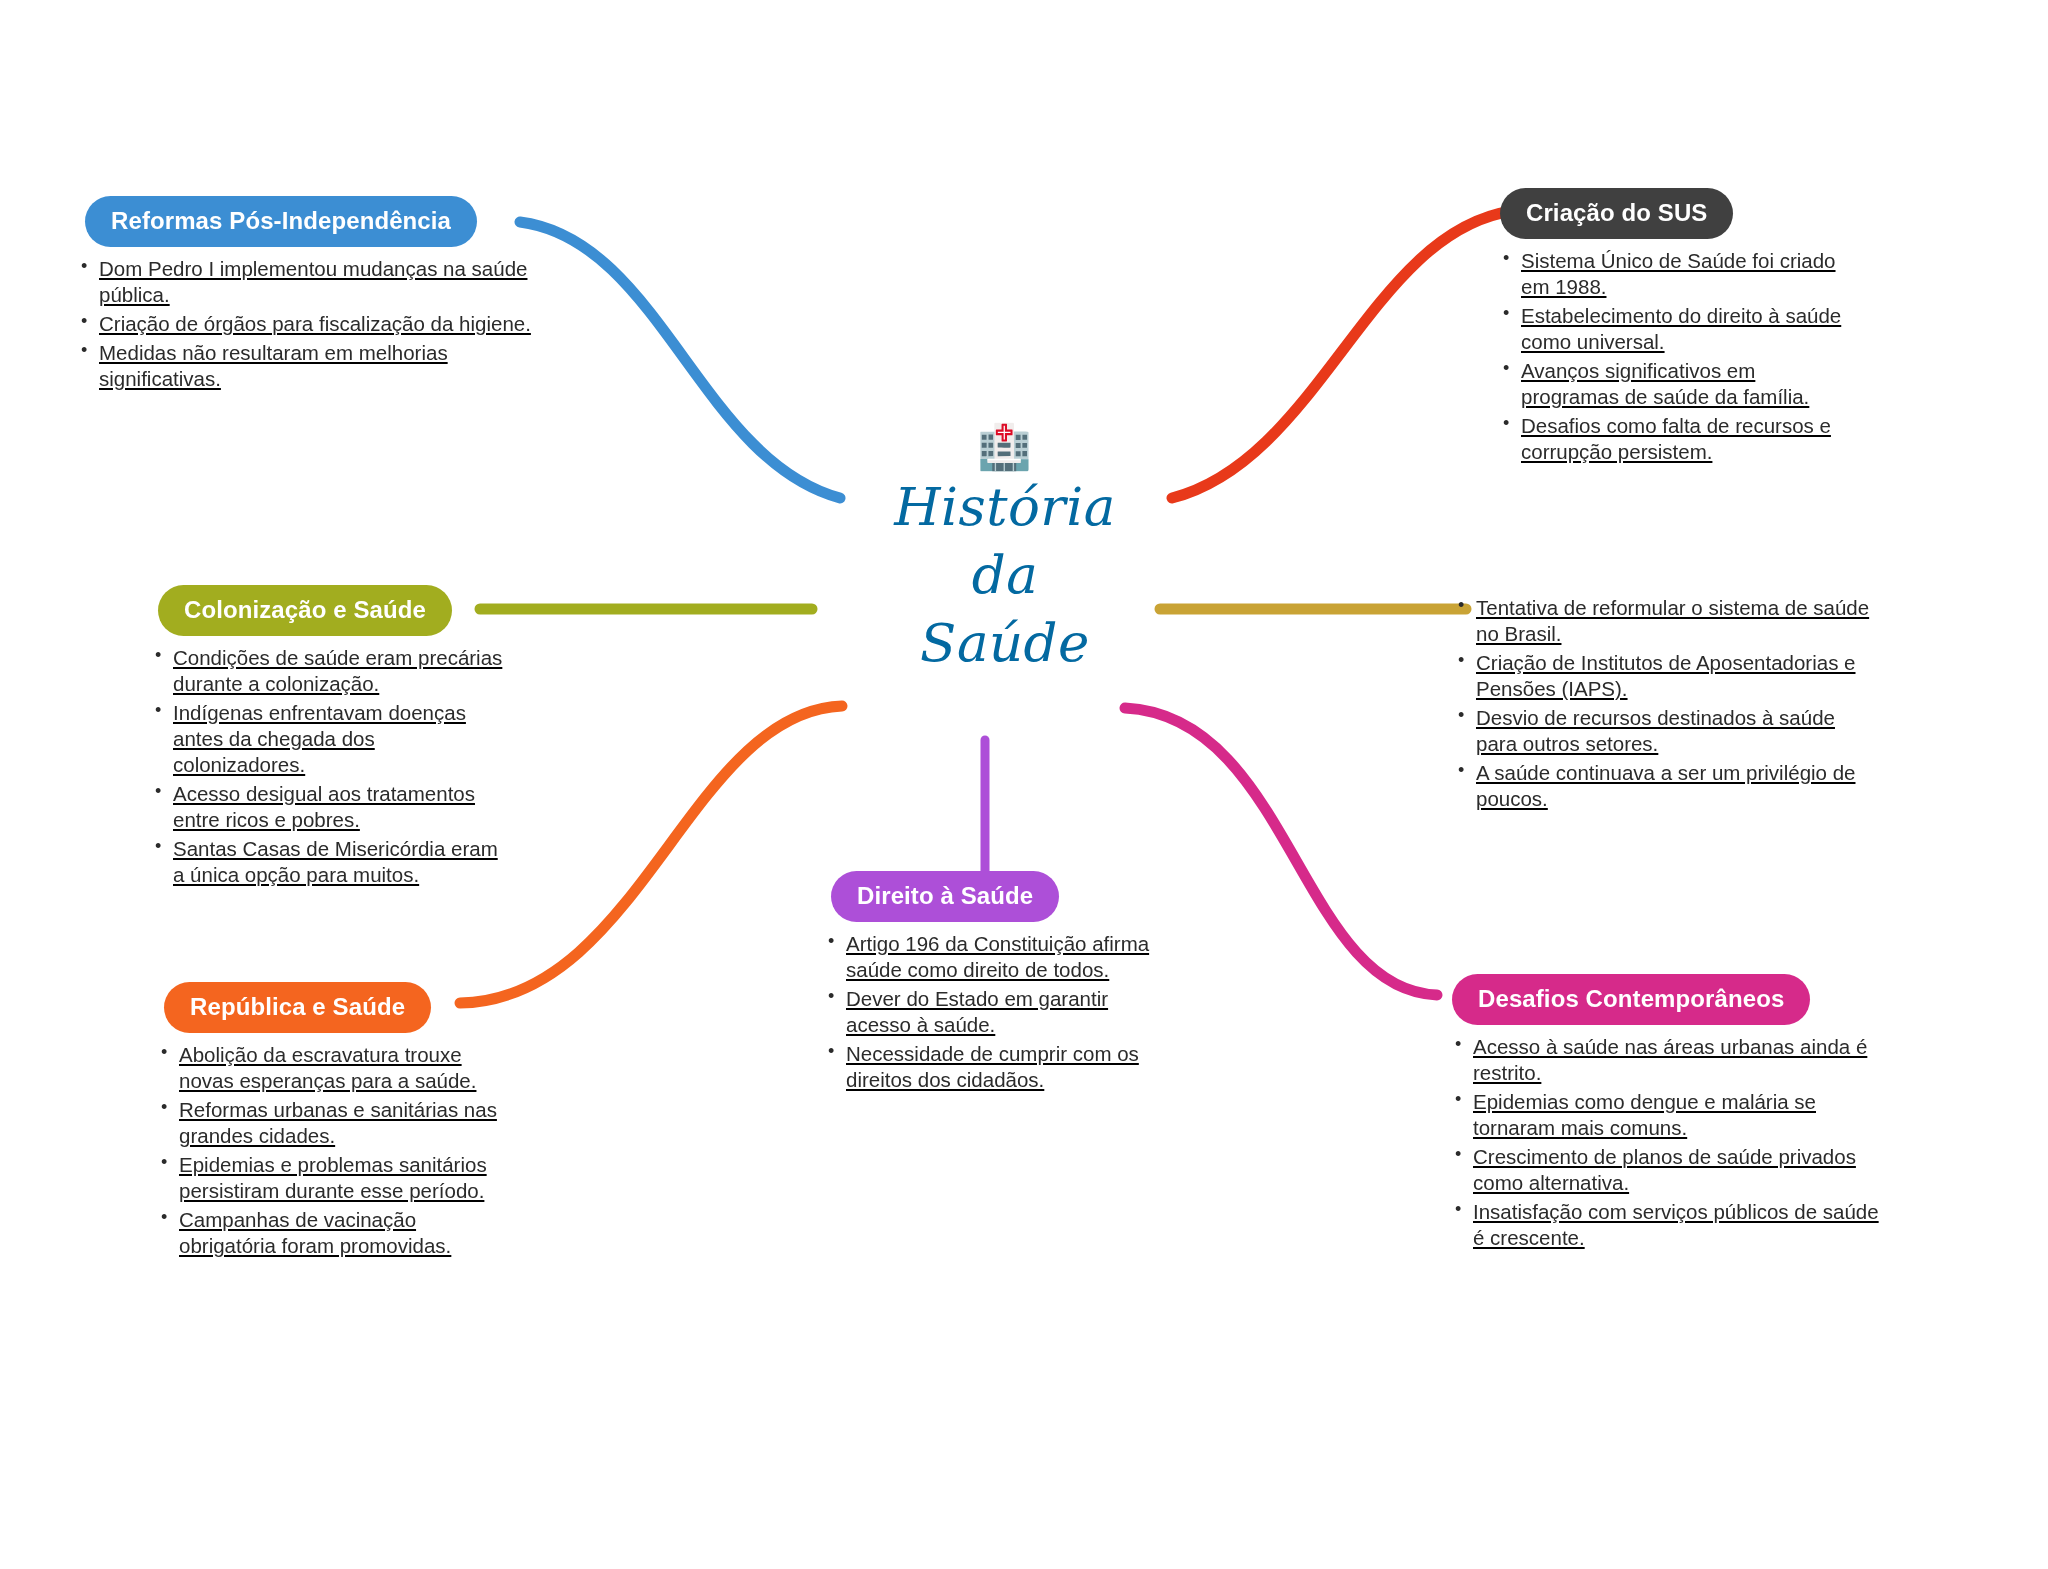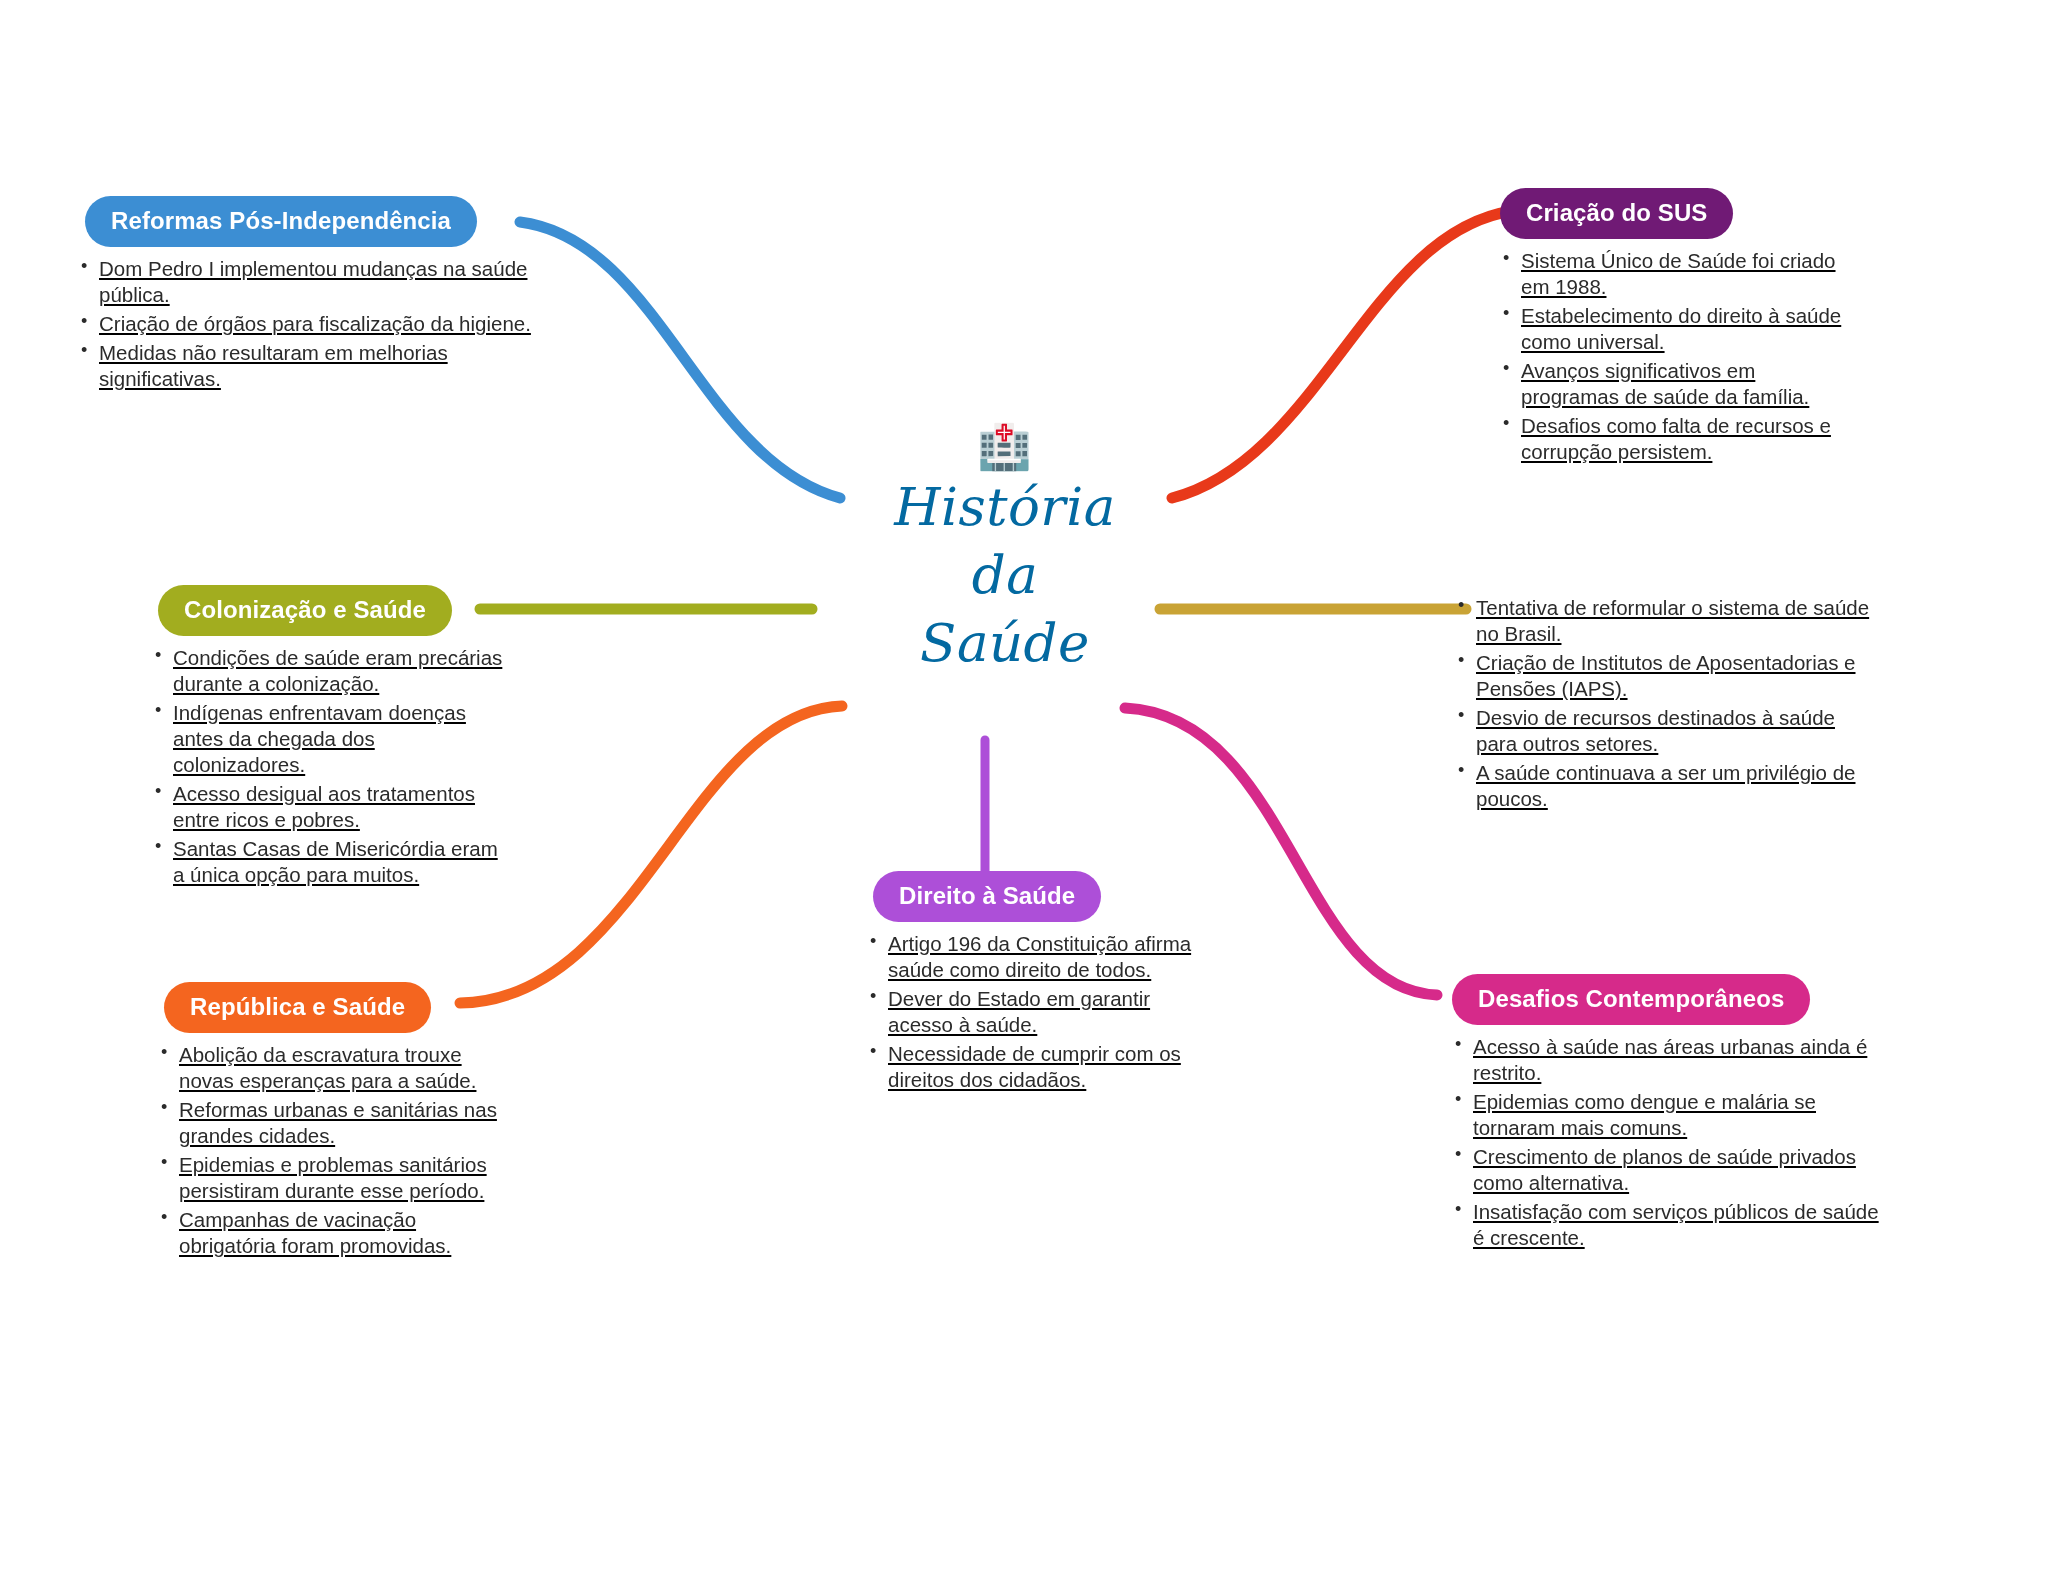--- a/index.html
+++ b/index.html
@@ -91,21 +91,21 @@
     color: #2b2b2b;
   }
 
   
   #branch-reformas        { left: 78px;   top: 196px;  width: 470px; }
   #branch-colonizacao     { left: 152px;  top: 585px;  width: 360px; }
   #branch-republica       { left: 158px;  top: 982px;  width: 350px; }
   #branch-sus             { left: 1500px; top: 188px;  width: 350px; }
   #branch-vargas          { left: 1455px; top: 586px;  width: 420px; }
   #branch-desafios        { left: 1452px; top: 974px;  width: 430px; }
-  #branch-direito         { left: 867px;  top: 871px;  width: 340px; }
+  #branch-direito         { left: 825px;  top: 871px;  width: 340px; }
 
   #branch-reformas  .branch-badge { margin-left: 7px; }
   #branch-colonizacao .branch-badge { margin-left: 6px; }
   #branch-republica .branch-badge { margin-left: 6px; }
   #branch-direito   .branch-badge { margin-left: 6px; }
 </style>
 </head>
 <body>
 
 <div id="canvas">
@@ -137,21 +137,21 @@
   <div class="branch" id="branch-reformas">
     <div class="branch-badge" style="background-color: rgb(60, 142, 211);">Reformas Pós-Independência</div>
     <ul class="branch-list">
       <li>Dom Pedro I implementou mudanças na saúde pública.</li>
       <li>Criação de órgãos para fiscalização da higiene.</li>
       <li>Medidas não resultaram em melhorias significativas.</li>
     </ul>
   </div>
 
   <div class="branch" id="branch-sus">
-    <div class="branch-badge" style="background-color: #701a75;">Criação do SUS</div>
+    <div class="branch-badge" style="background-color: #404040;">Criação do SUS</div>
     <ul class="branch-list">
       <li>Sistema Único de Saúde foi criado em 1988.</li>
       <li>Estabelecimento do direito à saúde como universal.</li>
       <li>Avanços significativos em programas de saúde da família.</li>
       <li>Desafios como falta de recursos e corrupção persistem.</li>
     </ul>
   </div>
 
   <div class="branch" id="branch-colonizacao">
     <div class="branch-badge" style="background-color: rgb(162, 173, 31);">Colonização e Saúde</div>

